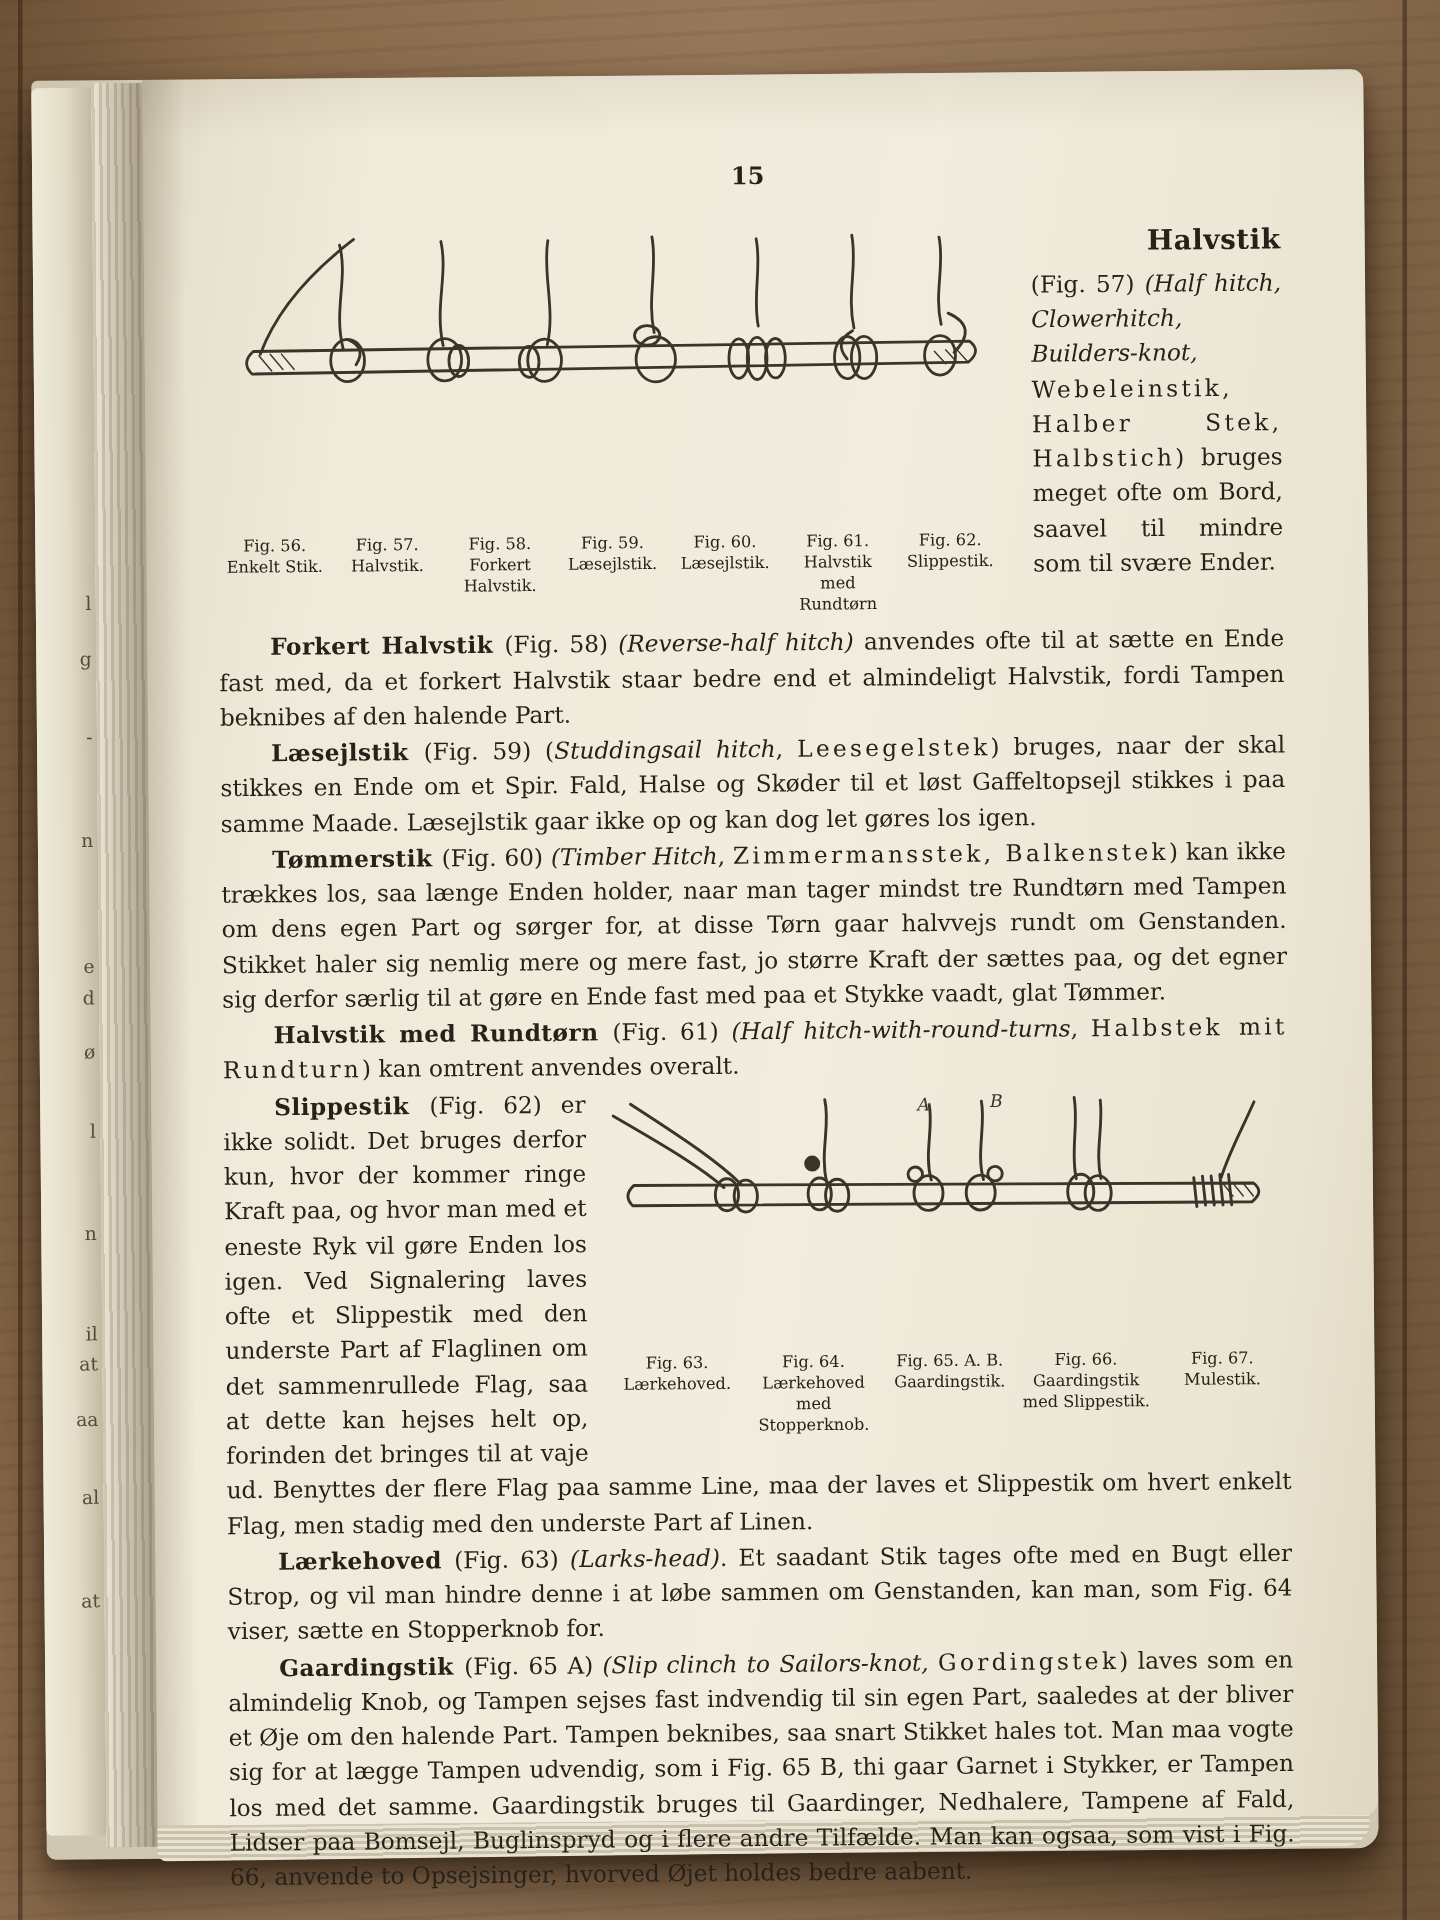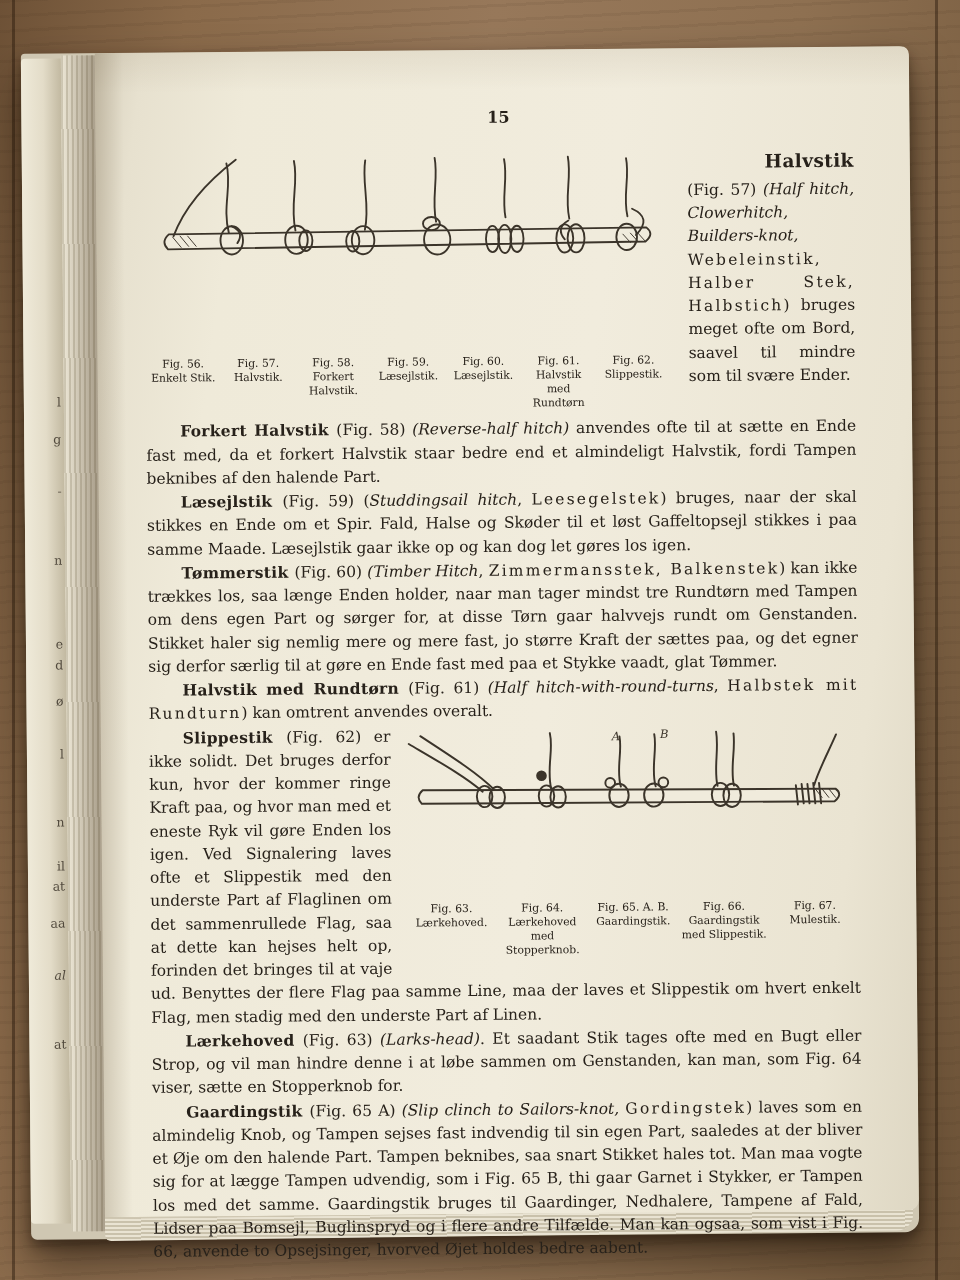--- a/index.html
+++ b/index.html
@@ -86,24 +86,24 @@
     <div class="fragments">
         <span style="margin-top: 8px;">l</span>
         <span style="margin-top: 24px;">g</span>
         <span style="margin-top: 40px;">-</span>
         <span style="margin-top: 56px;">n</span>
         <span style="margin-top: 72px;">e</span>
         <span style="margin-top: 8px;">d</span>
         <span style="margin-top: 24px;">ø</span>
         <span style="margin-top: 40px;">l</span>
         <span style="margin-top: 56px;">n</span>
-        <span style="margin-top: 31px;">il</span>
+        <span style="margin-top: 54px;">il</span>
         <span style="margin-top: 8px;">at</span>
         <span style="margin-top: 24px;">aa</span>
-        <span style="margin-top: 40px; font-style: italic;">al</span>
+        <span style="margin-top: 40px;">al</span>
         <span style="margin-top: 56px;">at</span>
       </div>
   </div>
   <div class="page-stack"></div>
   <div class="bottom-stack"></div>
 
   <div class="page">
     <main class="content">
 
       <div class="pagenum">15</div>

